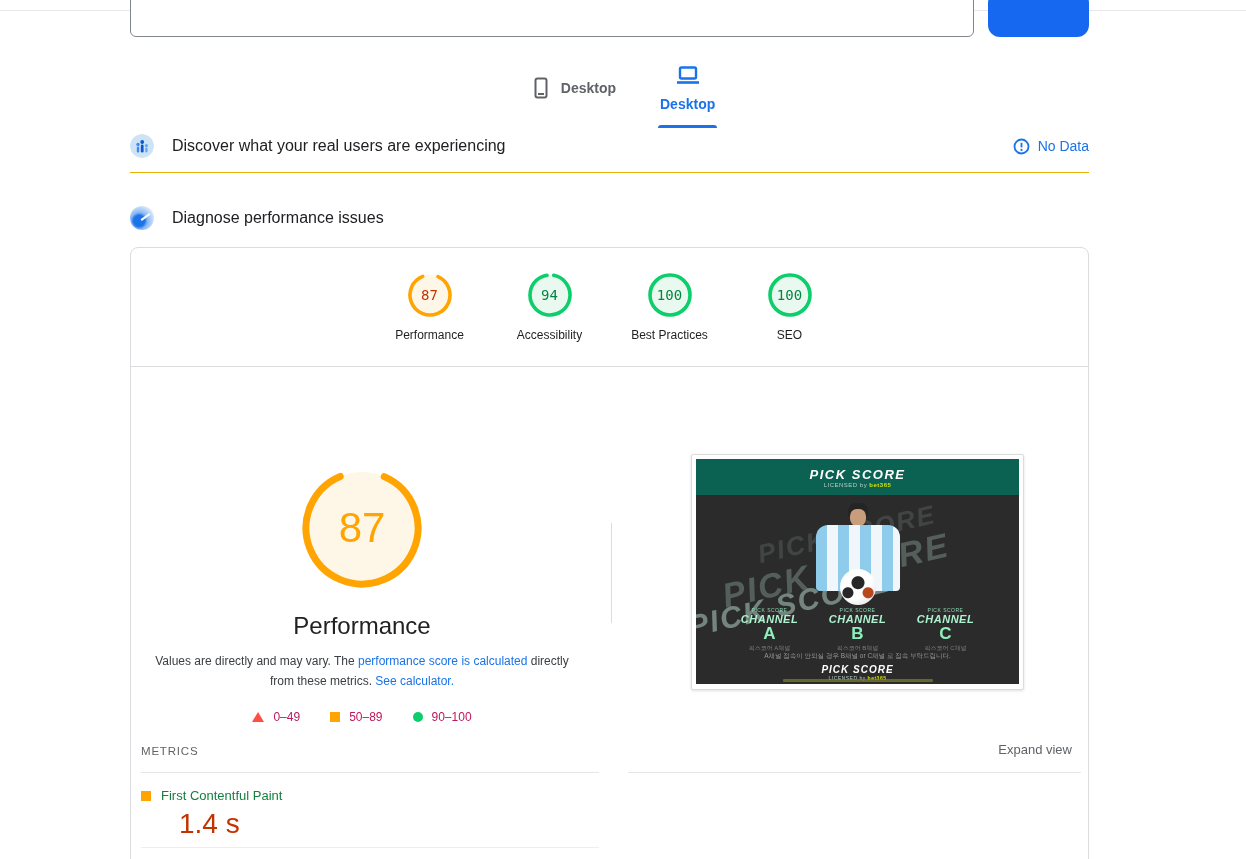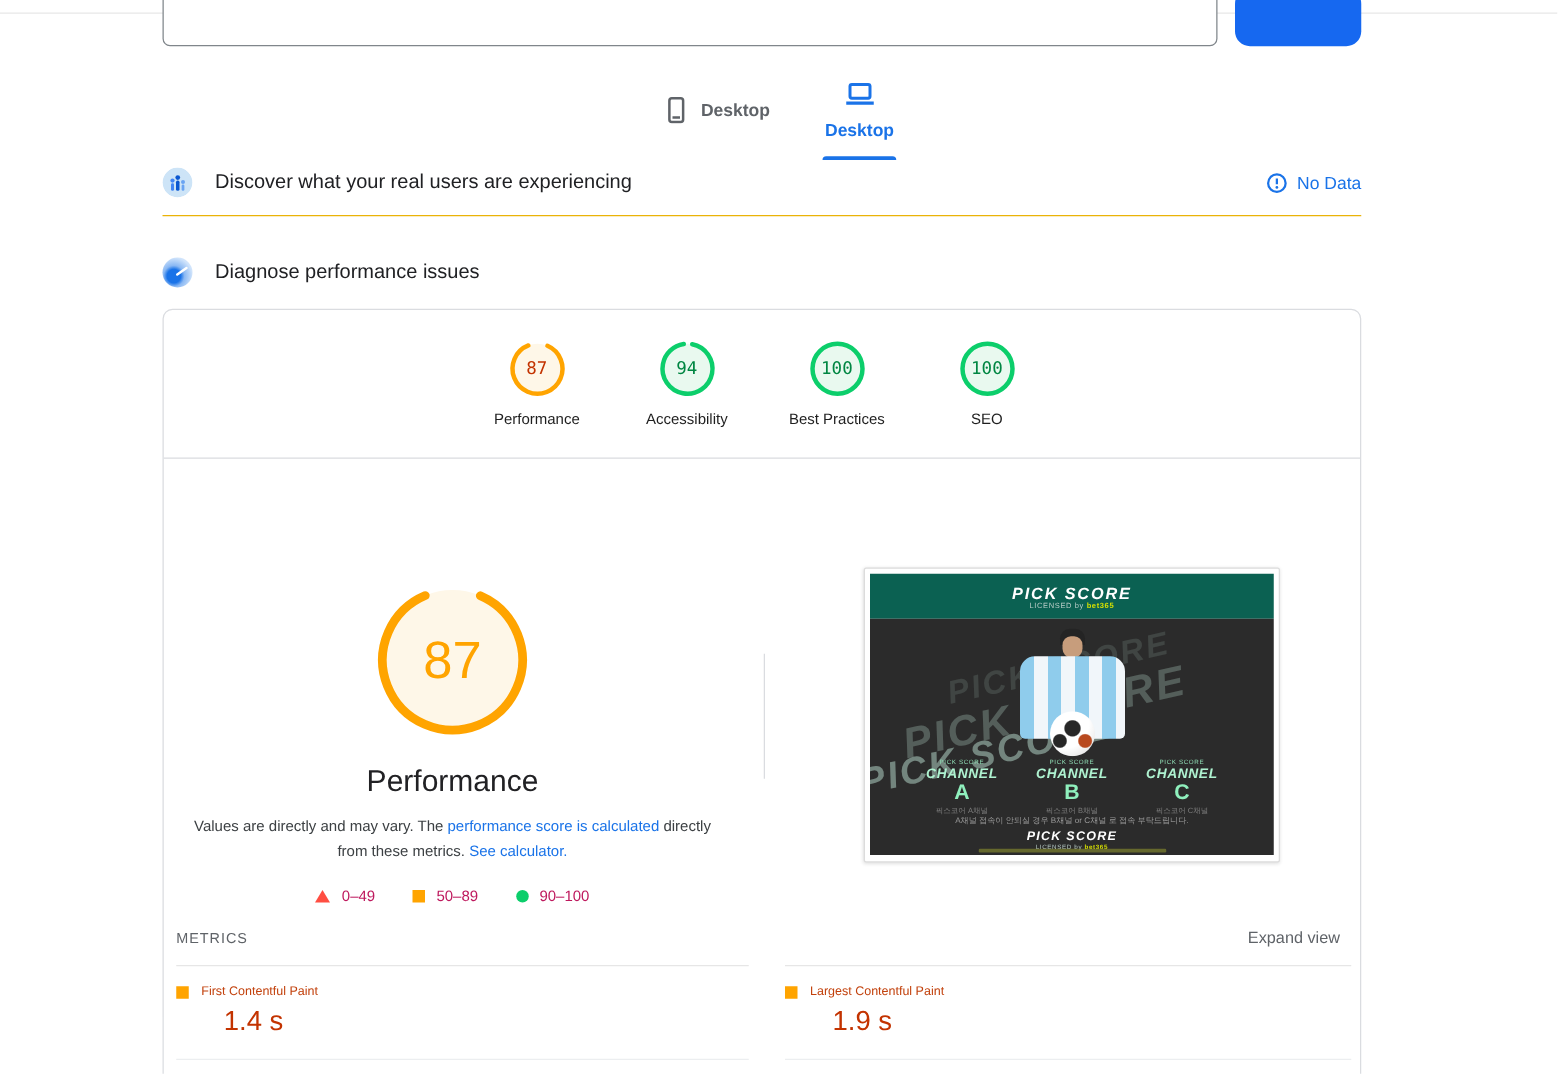--- a/index.html
+++ b/index.html
@@ -110,22 +110,22 @@
   .metrics-head { position:absolute; top:494px; left:10px; right:16px; display:flex;
                   justify-content:space-between; align-items:flex-end; }
   .metrics-title { font-size:11.5px; letter-spacing:.8px; color:#5f6368; }
   .expand { font-size:13px; color:#5f6368; cursor:pointer; }
   .mh-div-l { position:absolute; top:524px; left:10px; width:458px; height:1px; background:#e6e6e6; }
   .mh-div-r { position:absolute; top:524px; left:497px; width:453px; height:1px; background:#e6e6e6; }
   .metric-cell { position:absolute; top:536px; height:64px; border-bottom:1px solid #eceef0; }
   .mc-l { left:10px; width:458px; }
   .mc-r { left:497px; width:453px; }
   .metric-name-row { display:flex; align-items:center; gap:10px; margin-top:4px; }
-  .metric-name { font-size:10px; color:#c2410c; }
-  .metric-value { margin:5px 0 12px 38px; font-size:22px; color:var(--average_text); }
+  .metric-name { font-size:13px; color:#15803d; }
+  .metric-value { margin:5px 0 12px 38px; font-size:28px; color:var(--average_text); }
 </style>
 </head>
 <body>
 
 <div class="abs top-line"></div>
 <input class="abs url-input" value="" placeholder="" style="">
 <button class="abs analyze-btn"></button>
 
 <div class="abs tabs">
   <div class="tab">
@@ -298,20 +298,13 @@
   <div class="mh-div-l"></div>
   <div class="mh-div-r"></div>
 
   <div class="metric-cell mc-l">
     <div class="metric-name-row">
       <span class="m-square"></span>
       <span class="metric-name">First Contentful Paint</span>
     </div>
     <div class="metric-value">1.4 s</div>
   </div>
-  <div class="metric-cell mc-r">
-    <div class="metric-name-row">
-      <span class="m-square"></span>
-      <span class="metric-name">Largest Contentful Paint</span>
-    </div>
-    <div class="metric-value">1.9 s</div>
-  </div>
 </div>
 
 </body></html>

